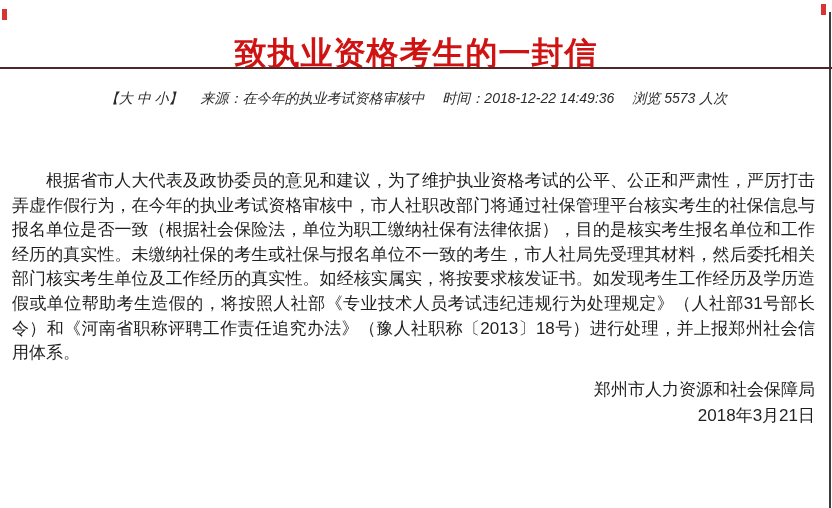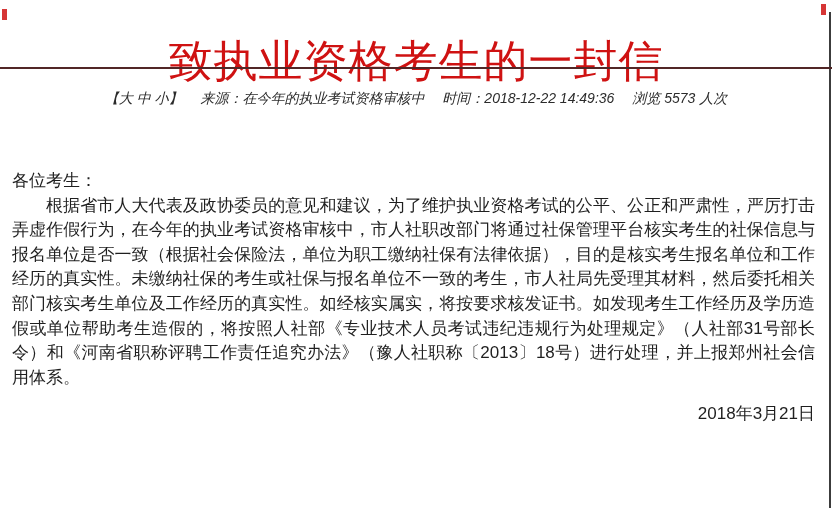--- a/index.html
+++ b/index.html
@@ -22,22 +22,22 @@
   .right-border {
     position: absolute;
     top: 12px; right: 1px; bottom: 0;
     width: 2px;
     background: #3c3c3c;
   }
   .article-title {
     position: absolute;
     top: 10px; left: 0; right: 0;
     text-align: center;
-    font-size: 44px;
-    font-weight: normal;
+    font-size: 32px;
+    font-weight: bold;
     letter-spacing: 1px;
     color: var(--title-red, #cf1212);
     line-height: 44px;
   }
   .title-divider {
     position: absolute;
     top: 67px; left: 0; right: 0;
     height: 2px;
     background: var(--divider-maroon, #512626);
   }
@@ -82,19 +82,19 @@
 <div class="title-divider"></div>
 
 <div class="meta-bar">
   <span class="sizer">【大 中 小】</span>
   <span>来源：在今年的执业考试资格审核中</span>
   <span>时间：2018-12-22 14:49:36</span>
   <span>浏览 5573 人次</span>
 </div>
 
 <div class="letter-body">
-  <p>各位考生：</p>
   <p class="indent">根据省市人大代表及政协委员的意见和建议，为了维护执业资格考试的公平、公正和严肃性，严厉打击弄虚作假行为，在今年的执业考试资格审核中，市人社职改部门将通过社保管理平台核实考生的社保信息与报名单位是否一致（根据社会保险法，单位为职工缴纳社保有法律依据），目的是核实考生报名单位和工作经历的真实性。未缴纳社保的考生或社保与报名单位不一致的考生，市人社局先受理其材料，然后委托相关部门核实考生单位及工作经历的真实性。如经核实属实，将按要求核发证书。如发现考生工作经历及学历造假或单位帮助考生造假的，将按照人社部《专业技术人员考试违纪违规行为处理规定》（人社部31号部长令）和《河南省职称评聘工作责任追究办法》（豫人社职称〔2013〕18号）进行处理，并上报郑州社会信用体系。</p>
 
   <div class="signature-block">
+    <div>郑州市人力资源和社会保障局</div>
     <div>2018年3月21日</div>
   </div>
 </div>
 
 </body></html>

